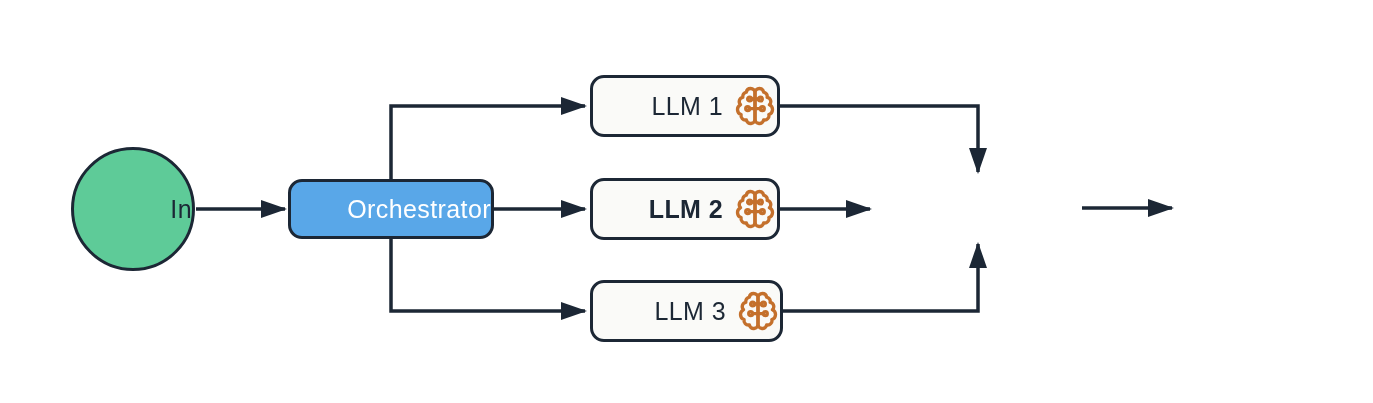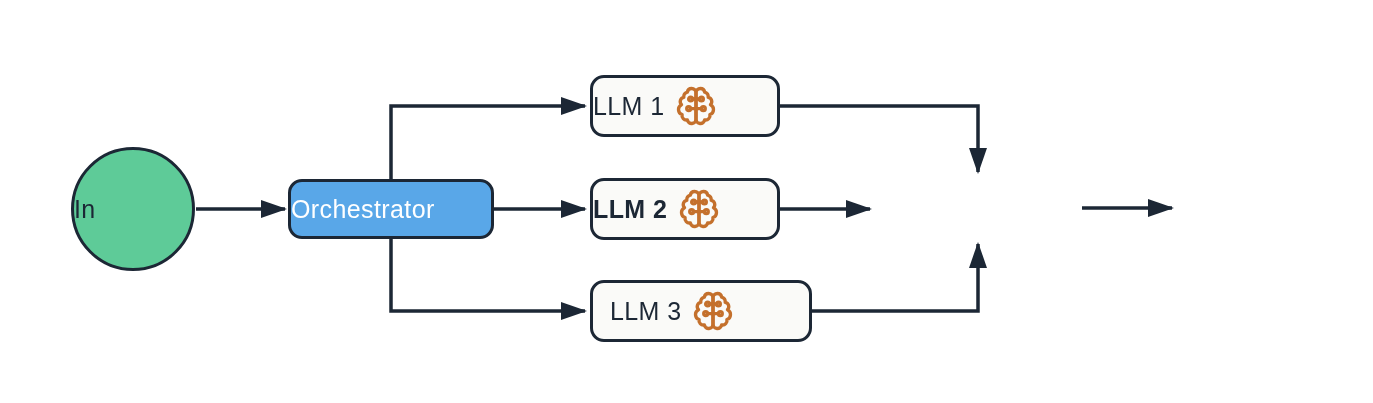--- a/index.html
+++ b/index.html
@@ -14,21 +14,21 @@
   .canvas{
     position:relative;
     width:1373px;height:403px;
     background:#ffffff;
     font-family:"Liberation Sans", sans-serif;
     overflow:hidden;
   }
   .edge-layer{position:absolute;left:0;top:0;z-index:1;}
   .node{
     position:absolute;z-index:2;
-    display:flex;align-items:center;justify-content:flex-start;
+    display:flex;align-items:center;justify-content:flex-end;
     border:3px solid var(--navy);
     box-sizing:border-box;
     color:var(--navy);
     font-size:25px;
     letter-spacing:0.4px;
     white-space:nowrap;
   }
   .circle{width:124px;height:124px;border-radius:50%;}
   .circle.green{background:var(--green);}
   .circle.orange{background:var(--orange);}
@@ -93,21 +93,21 @@
         <circle cx="8.9" cy="8" r="1.1"></circle>
       <path d="M12 13.5H9"></path>
         <circle cx="7.8" cy="13.5" r="1.1"></circle>
       <path d="M12 8h1.9"></path>
         <circle cx="15.1" cy="8" r="1.1"></circle>
       <path d="M12 13.5h3"></path>
         <circle cx="16.2" cy="13.5" r="1.1"></circle>
     </svg>
   </div>
 
-  <div class="node box light" style="left:590px;top:280px;width:222px;height:62px;padding-left:17px;">
+  <div class="node box light" style="left:590px;top:280px;width:193px;height:62px;padding-left:17px;">
     <span>LLM 3</span>
     <svg class="brain" viewBox="0 0 24 24" width="44" height="42" fill="none" stroke="#c4702c" stroke-width="1.9" stroke-linecap="round" stroke-linejoin="round">
       <path d="M9.5 2A2.5 2.5 0 0 1 12 4.5v15a2.5 2.5 0 0 1-4.96.44 2.5 2.5 0 0 1-2.96-3.08 3 3 0 0 1-.34-5.58 2.5 2.5 0 0 1 1.32-4.24 2.5 2.5 0 0 1 1.98-3A2.5 2.5 0 0 1 9.5 2Z"></path>
       <path d="M14.5 2A2.5 2.5 0 0 0 12 4.5v15a2.5 2.5 0 0 0 4.96.44 2.5 2.5 0 0 0 2.96-3.08 3 3 0 0 0 .34-5.58 2.5 2.5 0 0 0-1.32-4.24 2.5 2.5 0 0 0-1.98-3A2.5 2.5 0 0 0 14.5 2Z"></path>
       <path d="M12 8h-1.9"></path>
         <circle cx="8.9" cy="8" r="1.1"></circle>
       <path d="M12 13.5H9"></path>
         <circle cx="7.8" cy="13.5" r="1.1"></circle>
       <path d="M12 8h1.9"></path>
         <circle cx="15.1" cy="8" r="1.1"></circle>

